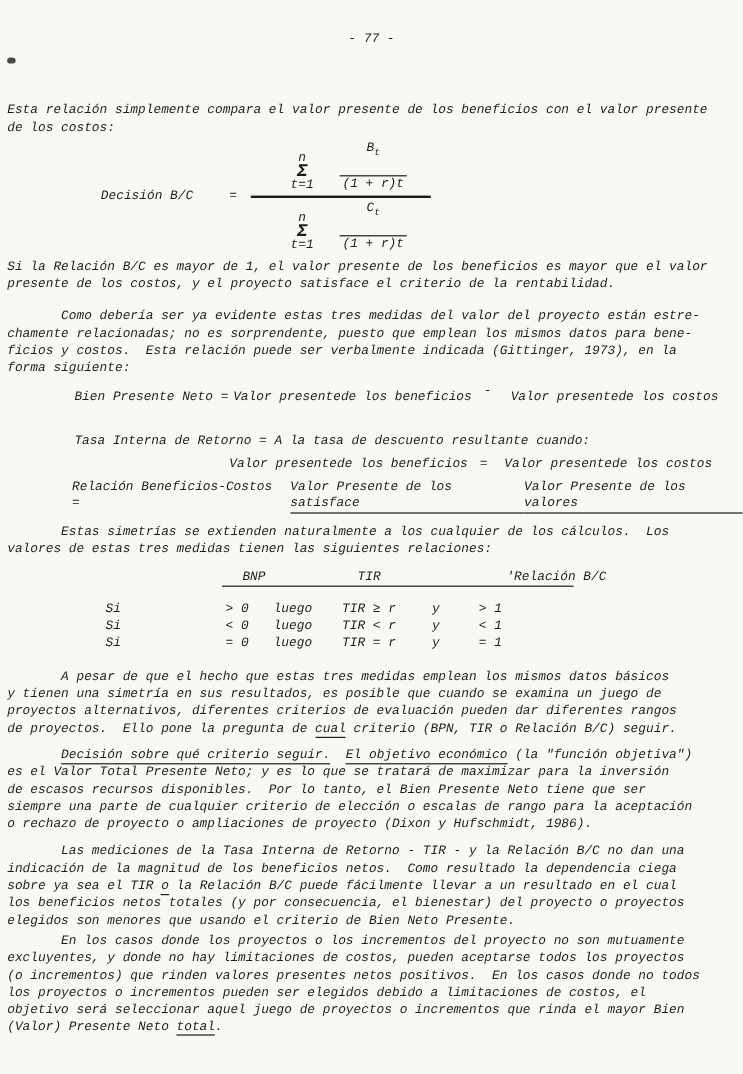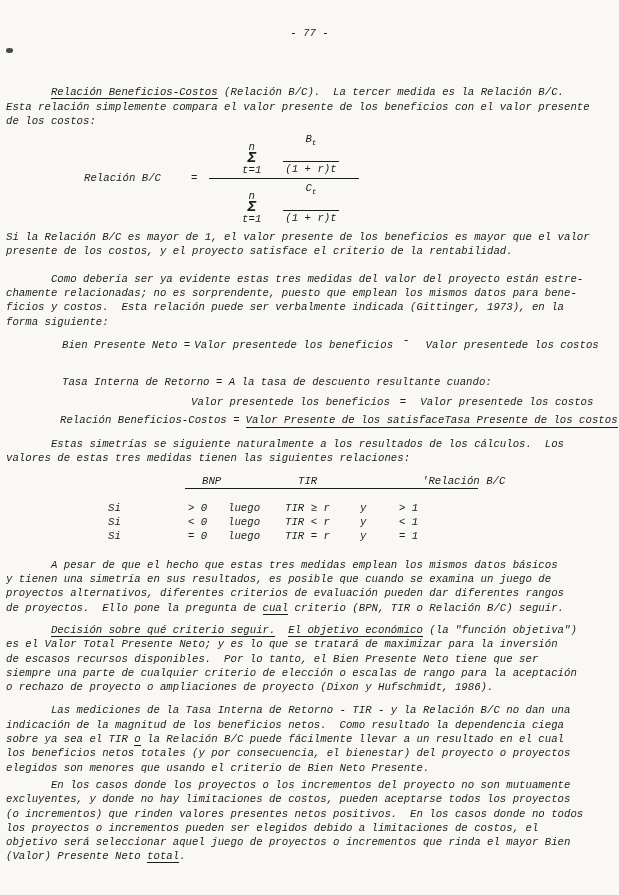--- a/index.html
+++ b/index.html
@@ -38,21 +38,21 @@
   .eq-rbc .eq-stack{margin-left:6px;}
   .u-line{border-bottom:1.2px solid #1c1c1c;padding-bottom:0px;}
   
   .rel-table{position:relative;margin-top:8px;height:70px;}
   .rt-h{position:absolute;top:0;padding-left:15px;}
   .rt-h.h1{left:187px;} .rt-h.h2{left:283px;} .rt-h.h3{left:407px;}
   .rt-underline{position:absolute;left:185px;top:14px;width:293px;height:1.4px;background:#1c1c1c;}
   .rt-rows{position:absolute;top:27px;left:0;right:0;}
   .rt-row{position:relative;height:14.3px;}
   .rt-cell{position:absolute;white-space:pre;}
-  .c-si{left:108px;} .c-bnp{left:188px;} .c-luego{left:228px;}
+  .c-si{left:88px;} .c-bnp{left:188px;} .c-luego{left:228px;}
   .c-tir{left:285px;} .c-y{left:360px;} .c-rbc{left:399px;}
   
   .p1{margin-top:45px;}
   .p2{margin-top:4px;}
   .p3{margin-top:13px;}
   .p4{margin-top:9px;}
   .p5{margin-top:14px;}
   .p6{margin-top:8px;}
   .p7{margin-top:9px;}
   .p8{margin-top:3px;}
@@ -60,24 +60,24 @@
   .sp1{left:6px;top:48px;width:7px;height:5px;opacity:.85;}
 </style>
 </head>
 <body>
 
 <div class="page">
   <div class="speck sp1"></div>
 
   <div class="page-num">- 77 -</div>
 
-  <div class="para p1"><div class="line"><span>       </span><span class="u">Relación Beneficios-Costos</span><span> (Relación B/C).  La tercer medida es la Relación B/C.</span></div><div class="line"><span>Esta relación simplemente compara el valor presente de los beneficios con el valor presente</span></div><div class="line"><span>de los costos:</span></div></div>
+  <div class="para p1"><div class="line"><span>Esta relación simplemente compara el valor presente de los beneficios con el valor presente</span></div><div class="line"><span>de los costos:</span></div></div>
 
   <div class="formula">
-    <span class="f-lhs">Relación B/C</span>
+    <span class="f-lhs">Decisión B/C</span>
     <span class="f-eq">=</span>
     <div class="f-frac">
       <div class="f-part top">
         <span class="f-sum">
           <span>n</span>
           <span class="sigma">Σ</span>
           <span>t=1</span>
         </span>
         <span class="f-minifrac">
           <span class="mf-num"><span>B</span><sub>t</sub></span>
@@ -126,25 +126,25 @@
     <span class="eq-stack">
       <span>Valor presente</span>
       <span>de los costos</span>
     </span>
   </div>
 
   <div class="eq-rbc">
     <span>Relación Beneficios-Costos =</span>
     <span class="eq-stack">
       <span class="u-line">Valor Presente de los satisface</span>
-      <span class="u-line">Tasa Presente de los costos</span>
+      <span class="u-line">Valor Presente de los valores</span>
     </span>
   </div>
 
-  <div class="para p4"><div class="line"><span>       Estas simetrías se siguiente naturalmente a los resultados de los cálculos.  Los</span></div><div class="line"><span>valores de estas tres medidas tienen las siguientes relaciones:</span></div></div>
+  <div class="para p4"><div class="line"><span>       Estas simetrías se extienden naturalmente a los cualquier de los cálculos.  Los</span></div><div class="line"><span>valores de estas tres medidas tienen las siguientes relaciones:</span></div></div>
 
   <div class="rel-table">
     <span class="rt-h h1">BNP</span>
     <span class="rt-h h2">TIR</span>
     <span class="rt-h h3">'Relación B/C</span>
     <div class="rt-underline"></div>
     <div class="rt-rows">
         <div class="rt-row">
           <span class="rt-cell c-si">Si</span>
           <span class="rt-cell c-bnp">&gt; 0</span>

